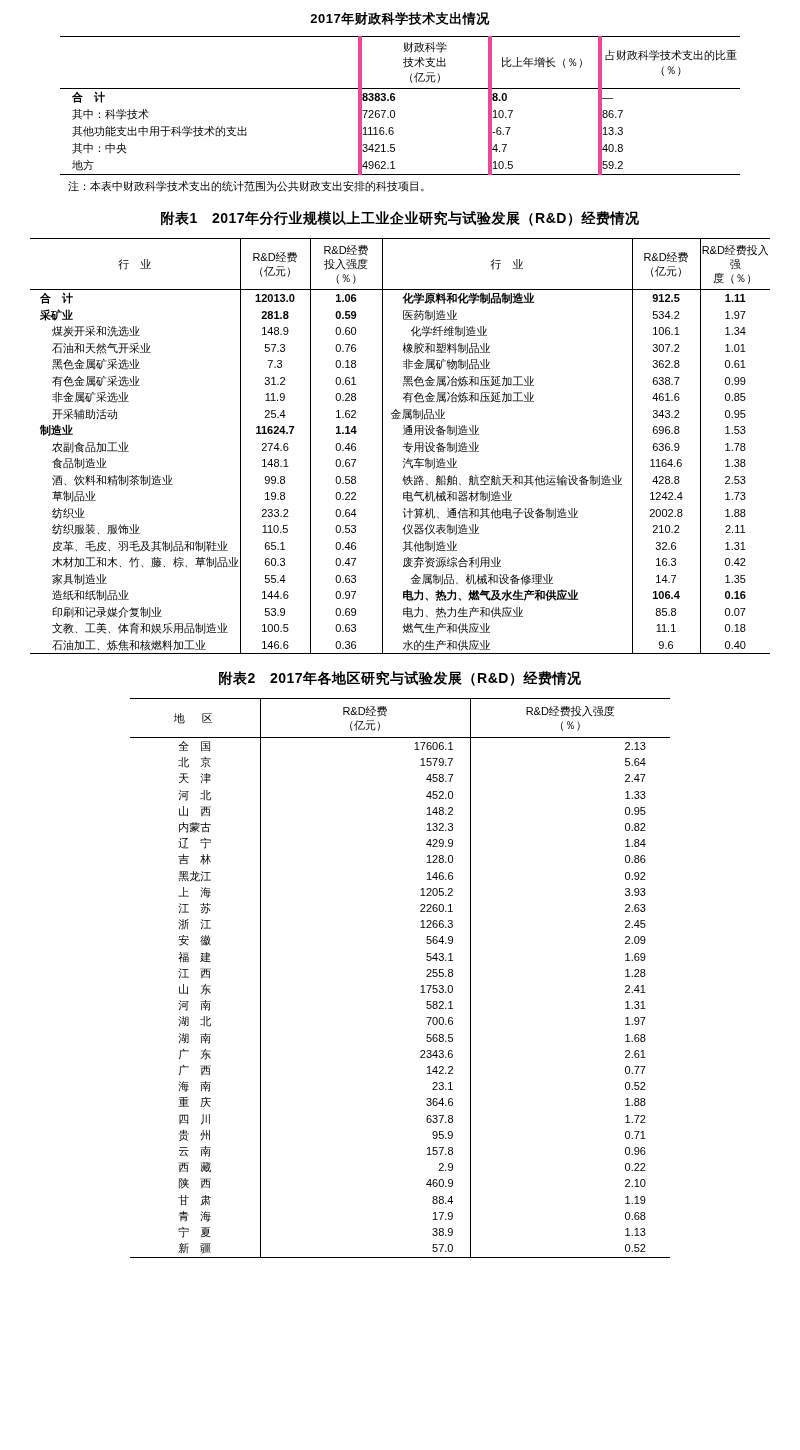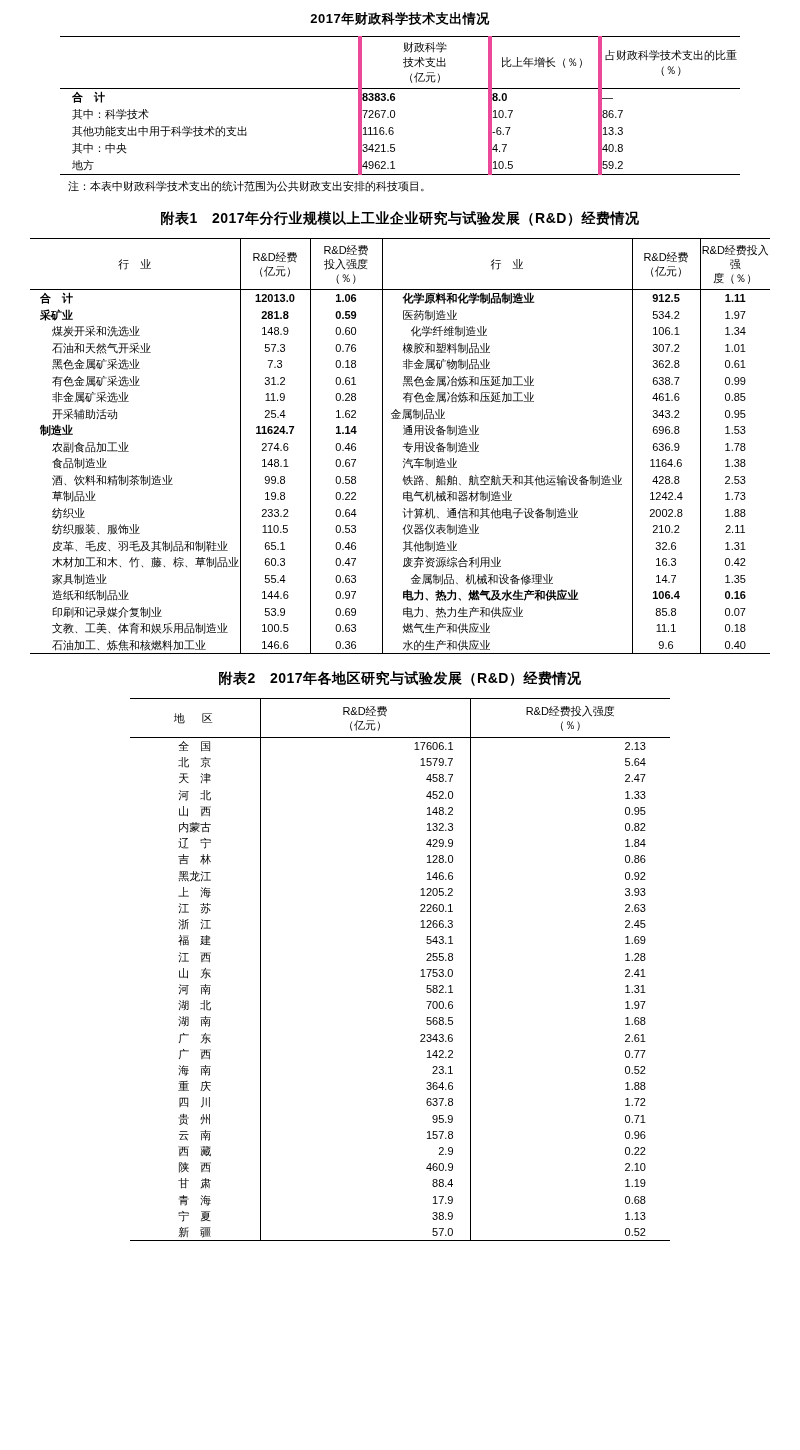--- a/index.html
+++ b/index.html
@@ -506,20 +506,25 @@
             <td class="first">江　苏</td>
             <td class="mid">2260.1</td>
             <td class="last">2.63</td>
           </tr>
           <tr>
             <td class="first">浙　江</td>
             <td class="mid">1266.3</td>
             <td class="last">2.45</td>
           </tr>
           <tr>
+            <td class="first">安　徽</td>
+            <td class="mid">564.9</td>
+            <td class="last">2.09</td>
+          </tr>
+          <tr>
             <td class="first">福　建</td>
             <td class="mid">543.1</td>
             <td class="last">1.69</td>
           </tr>
           <tr>
             <td class="first">江　西</td>
             <td class="mid">255.8</td>
             <td class="last">1.28</td>
           </tr>
           <tr>

